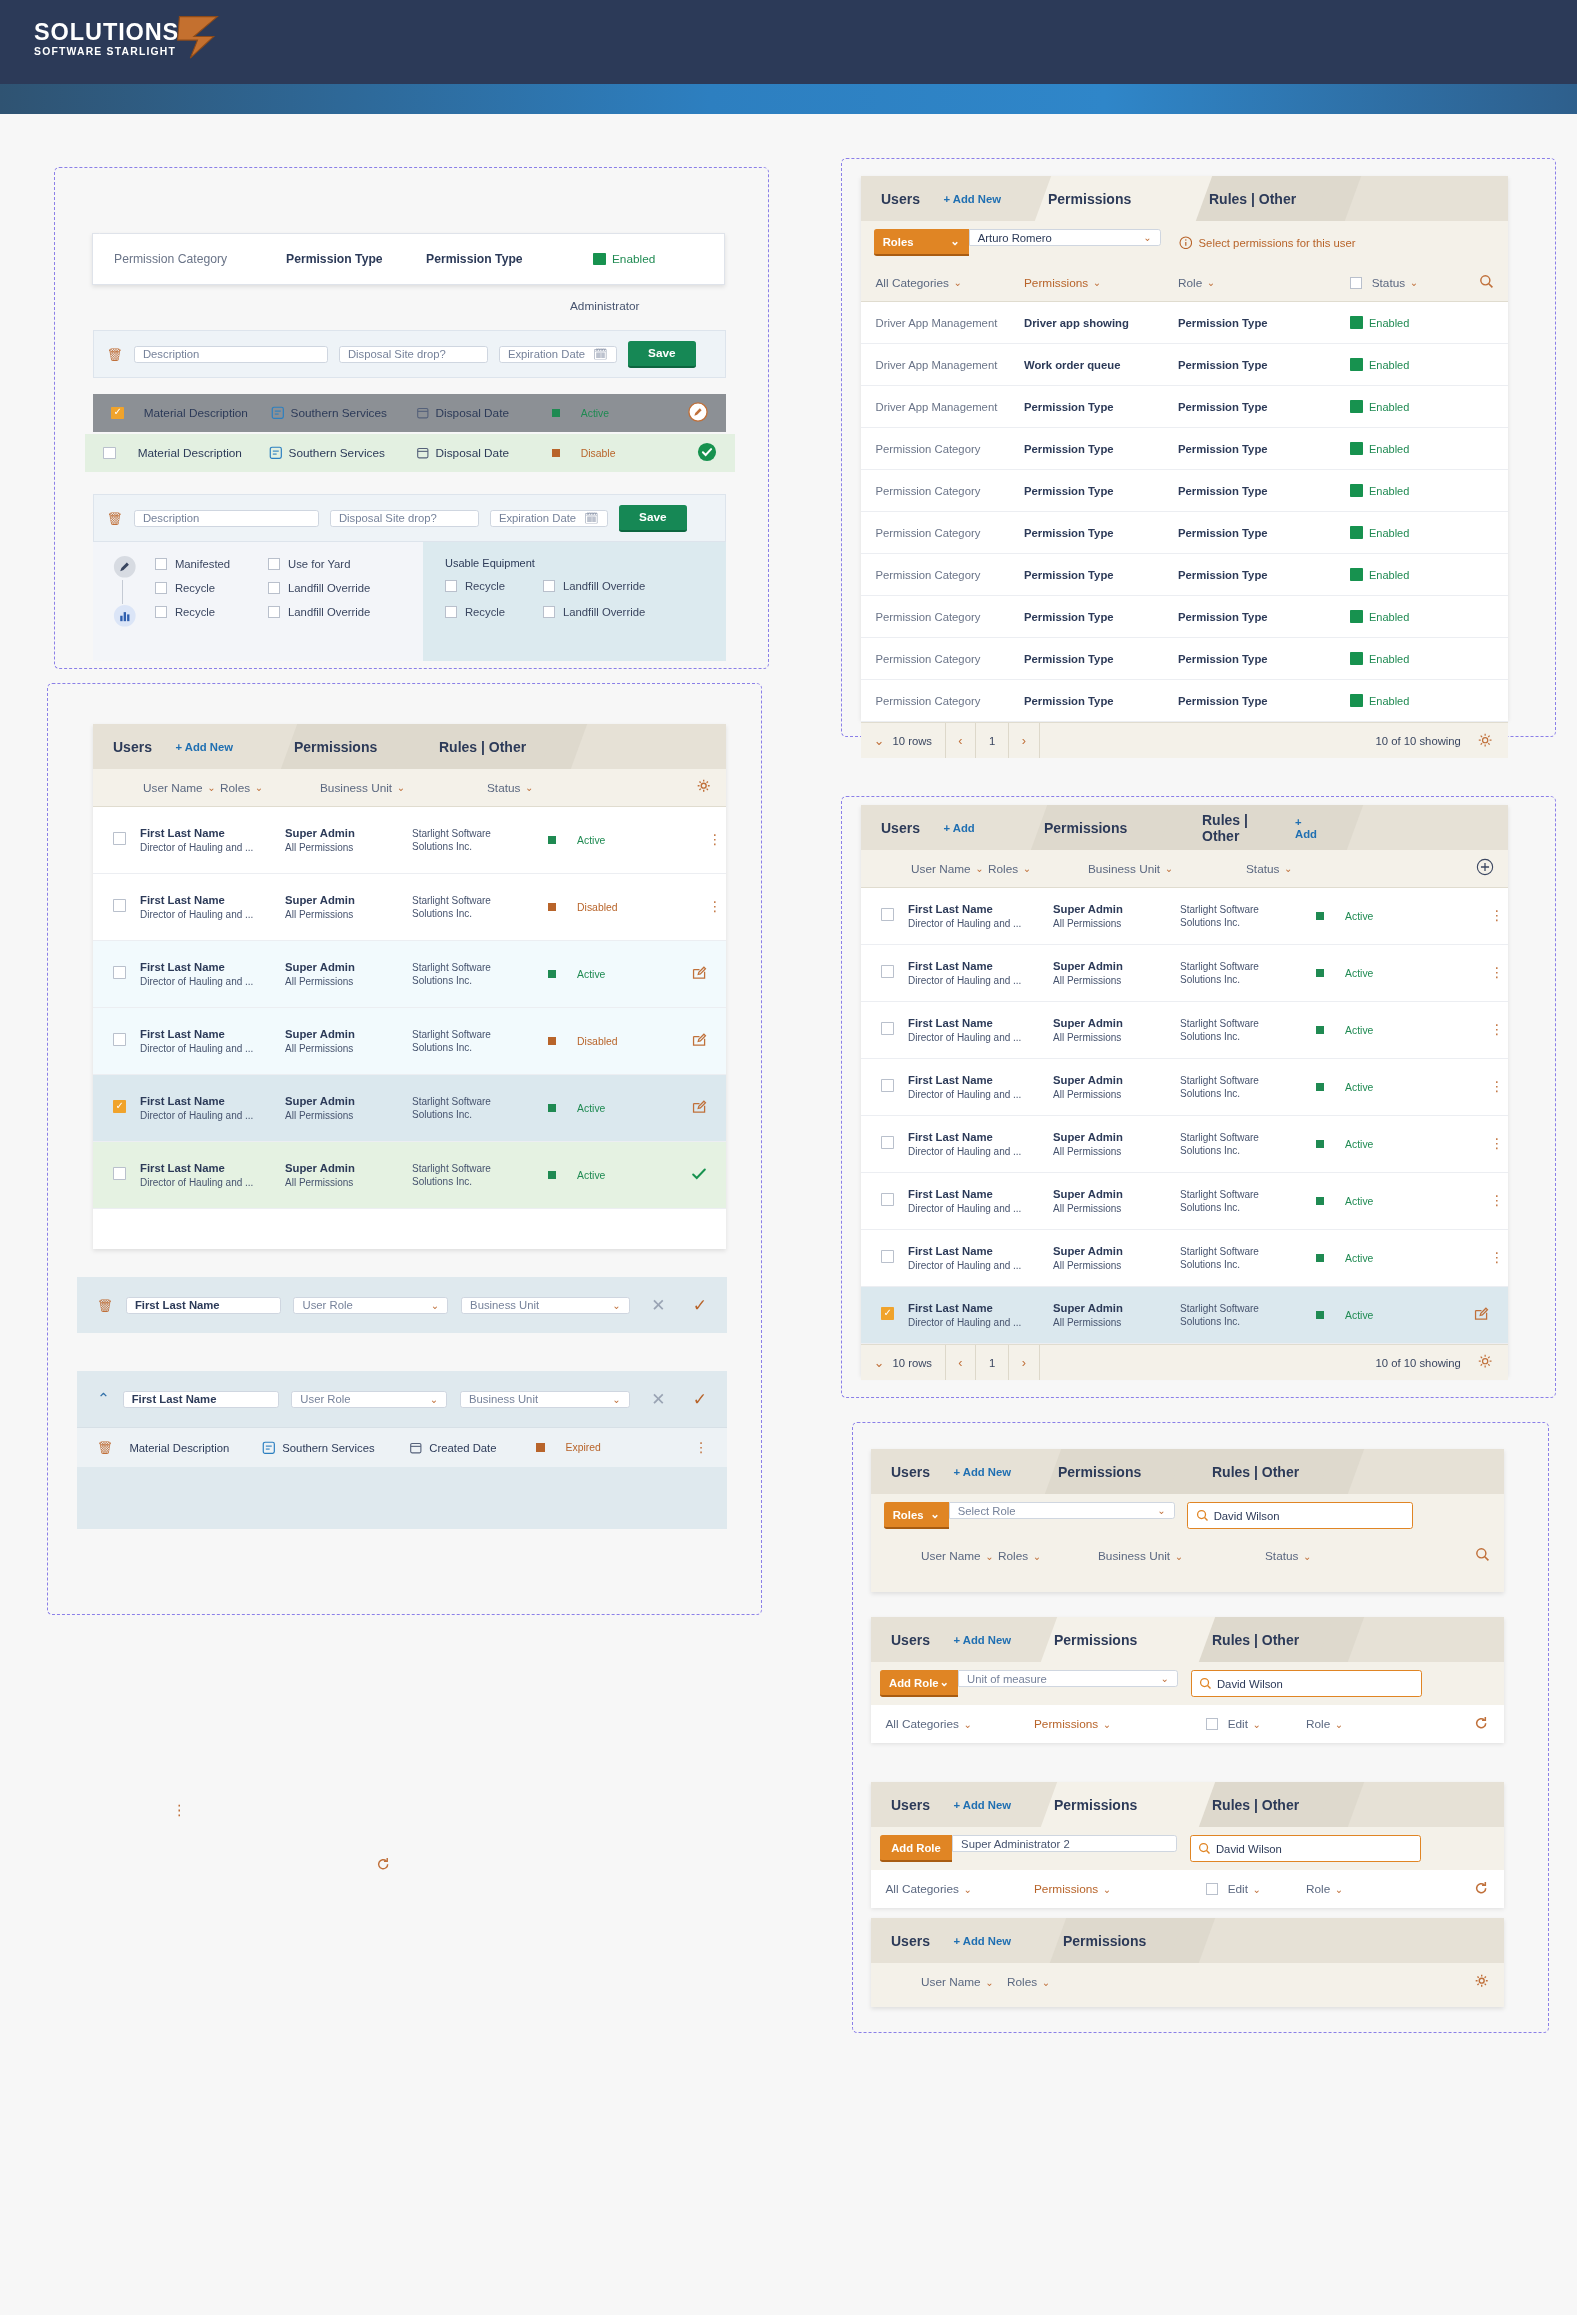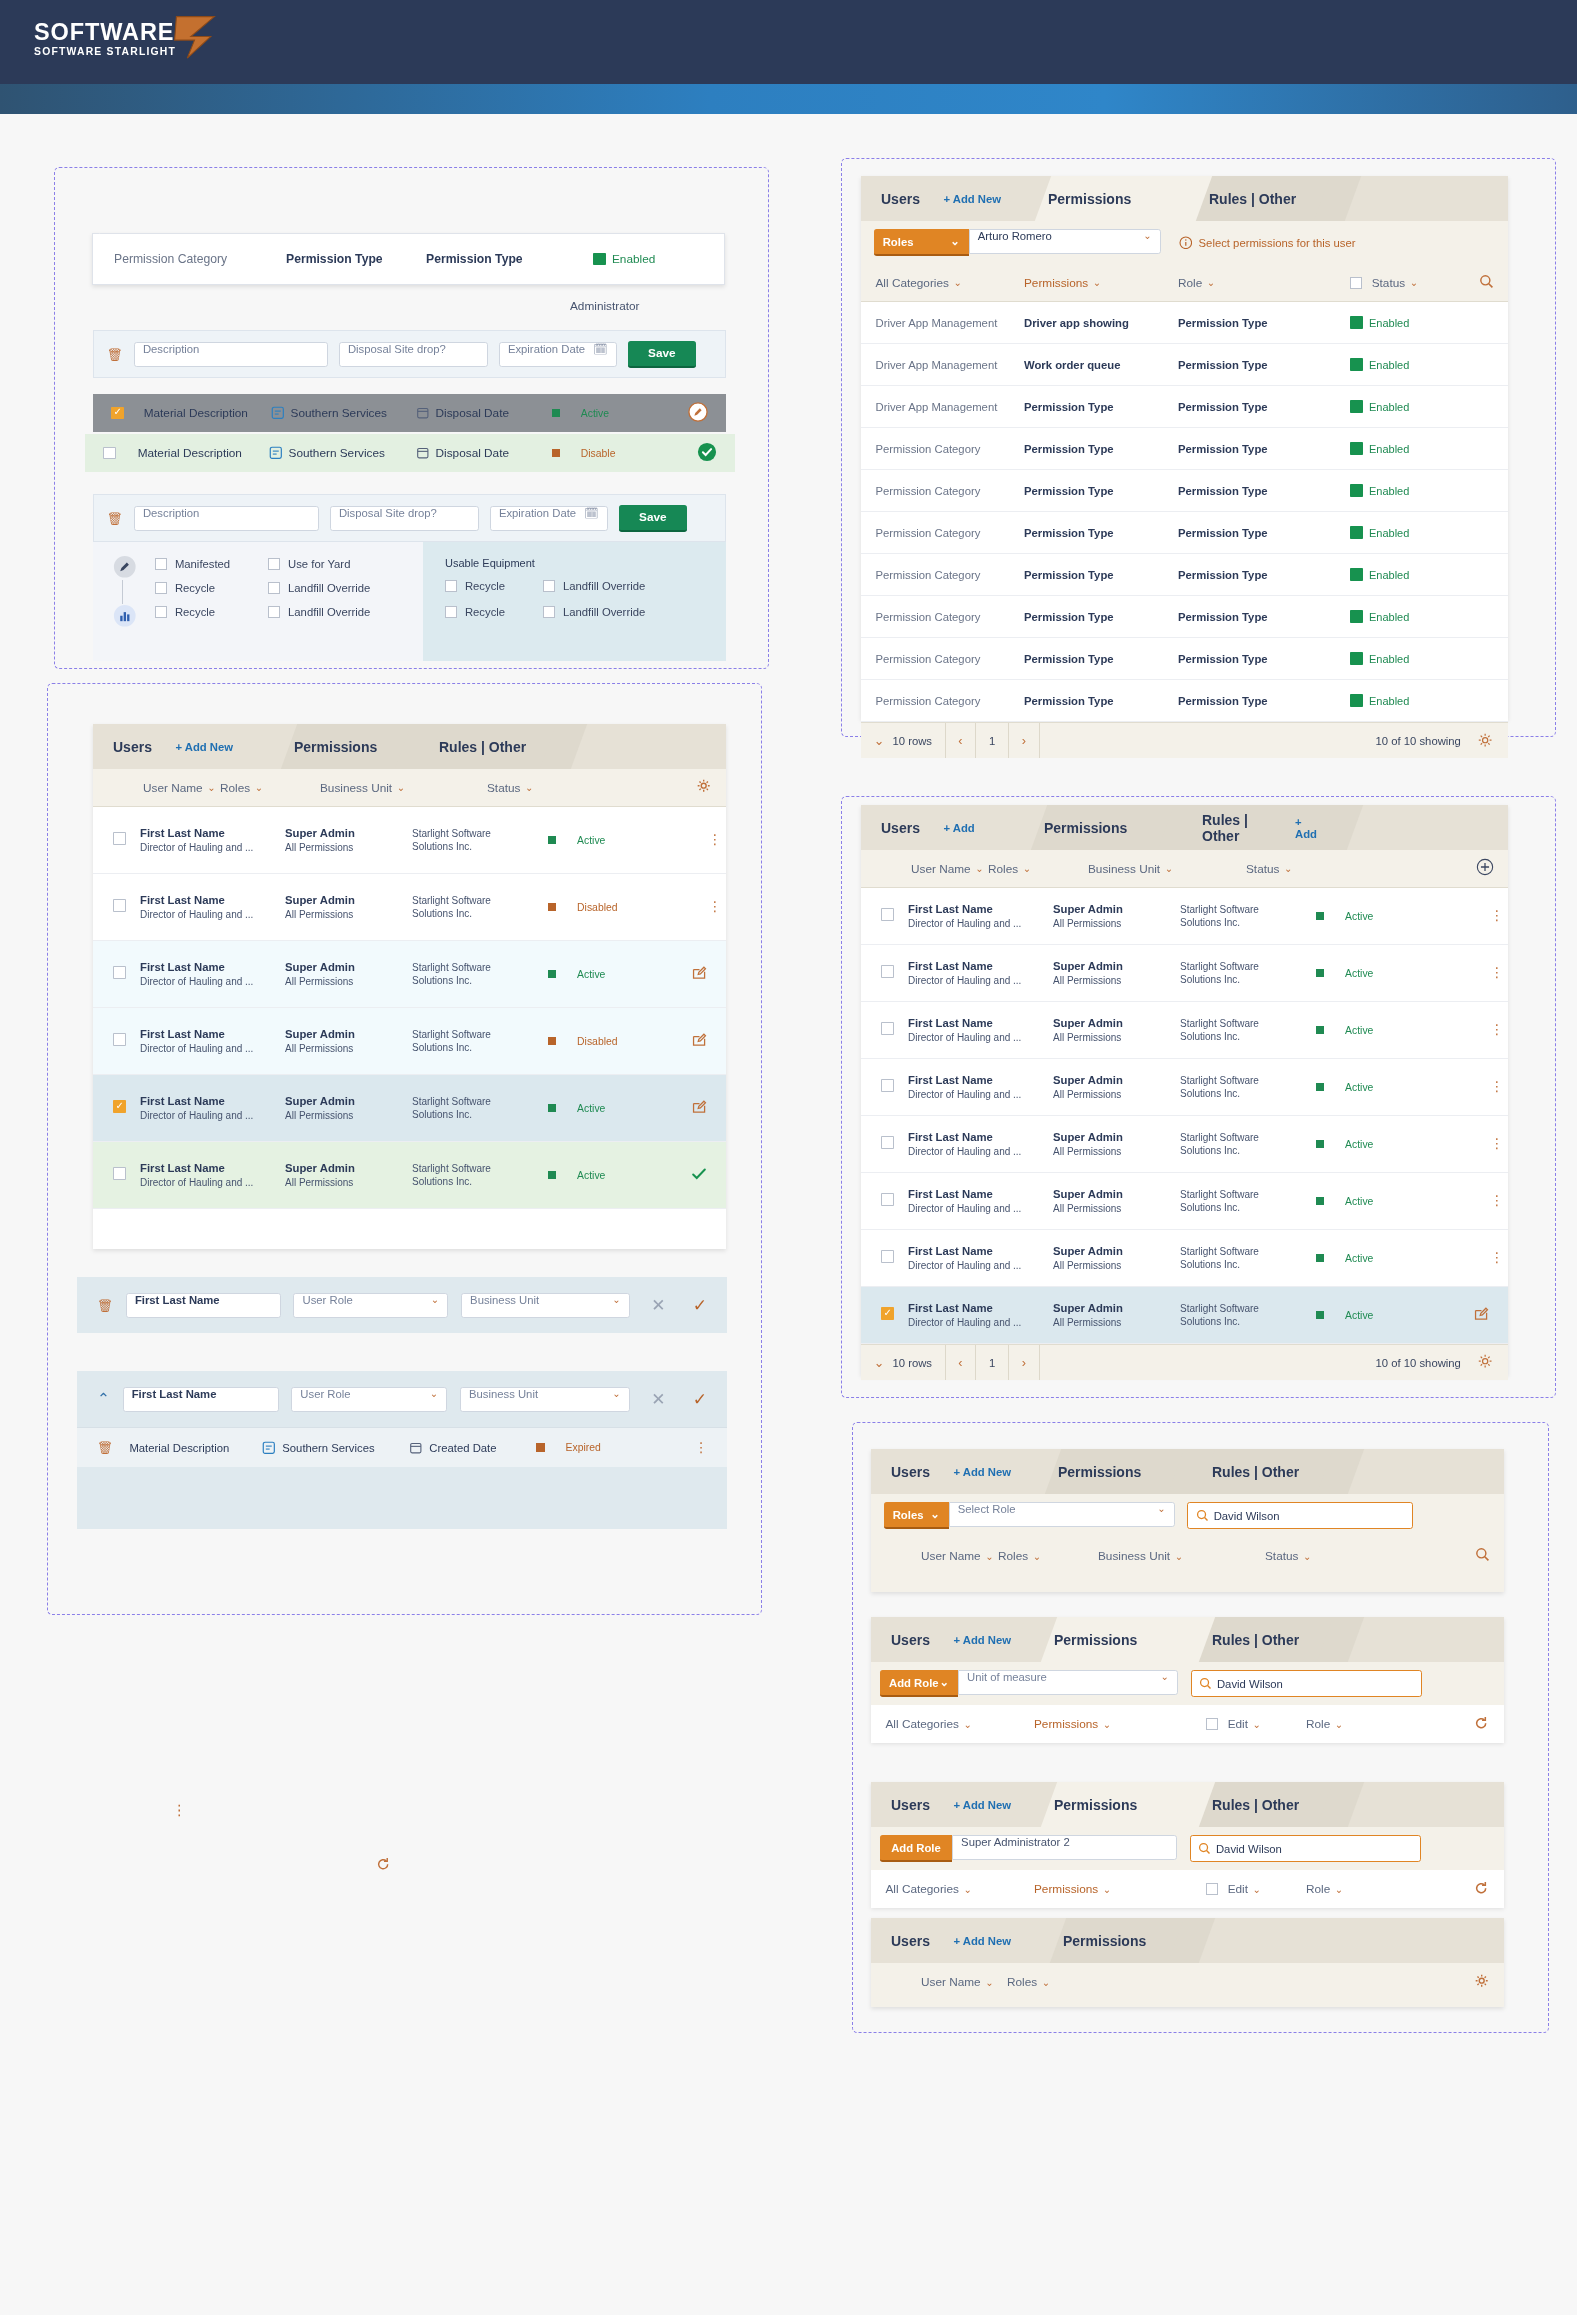--- a/index.html
+++ b/index.html
@@ -60,36 +60,36 @@
   .chk { width:12.7px; height:12.7px; border:0.9px solid #b9c0cc; background:#fff; display:inline-block; border-radius:0.9px;}
   .chk.on { background:#f0a32b; border-color:#f0a32b; position:relative;}
   .chk.on::after{ content:"✓"; color:#fff; font-size:10px; position:absolute; left:1.4px; top:-1.8px;}
   .chk.green-on{ background:#17924f; border-color:#17924f;}
   .chk.green-on::after{content:"✓"; color:#fff; font-size:10px; position:absolute; left:1.4px; top:-1.8px;}
 
   .pager { background:#f4f1e9; display:flex; align-items:center; height:36px; font-size:11.3px; color:#3a4660; border-top:0.9px solid #e0dccf;}
   .pager .seg { padding:0 12.7px; height:100%; display:flex; align-items:center; border-right:0.9px solid #ddd8ca;}
   .pager .arrow { color:#c0703a; font-size:12.7px;}
 
-  .inp { background:#fff; border:0.9px solid #cfd6e0; border-radius:2.7px; height:25px; display:flex; padding:0 8.1px; font-size:11.3px; color:#46536e;}
+  .inp { background:#fff; border:0.9px solid #cfd6e0; border-radius:2.7px; height:17px; display:flex; align-items:center; padding:0 8.1px; font-size:11.3px; color:#46536e;}
   .inp.ph { color:#76829a; }
   .orange-btn { background:#e08524; border-bottom:2.7px solid #a85c12; color:#fff; font-size:11.3px; font-weight:bold; height:27px; display:flex; align-items:center; padding:0 9px; border-radius:2.7px 0 0 2.7px;}
   .search-inp { border:1.4px solid #e08524; border-radius:2.7px; height:27px; display:flex; align-items:center; gap:5.4px; padding:0 7.2px; background:#fff; font-size:11.3px; color:#2c3a58;}
 
   .savebtn { background:#168855; border-bottom:2.7px solid #0d6640; color:#fff; font-size:11.8px; font-weight:bold; height:27px; display:flex; align-items:center; justify-content:center; border-radius:2.7px;}
   .trash { color:#c0703a; font-size:12.7px; }
   .sqchk{ width:11.8px;height:11.8px;border:0.9px solid #b9c0cc;background:#fff;display:inline-block;}
 </style>
 </head>
 <body>
 
 <div class="topbar">
   <div class="logo-wrap">
     <div class="logo-text">
-      <div class="logo-main">SOFTWARE</div>
+      <div class="logo-main">SOLUTIONS</div>
       <div class="logo-sub">SOFTWARE STARLIGHT</div>
     </div>
     <svg class="logo-mark" width="47" height="51" viewBox="0 0 52 56">
       <polygon points="6,6 48,6 22,28 44,28 18,52 26,32 4,32" fill="#c4702f" stroke="#8d4a18" stroke-width="1.2"></polygon>
     </svg>
   </div>
 </div>
 <div class="bluebar"></div>
 
 <div class="dashed" style="left:54px; top:167px; width:715px; height:502px;"></div>

